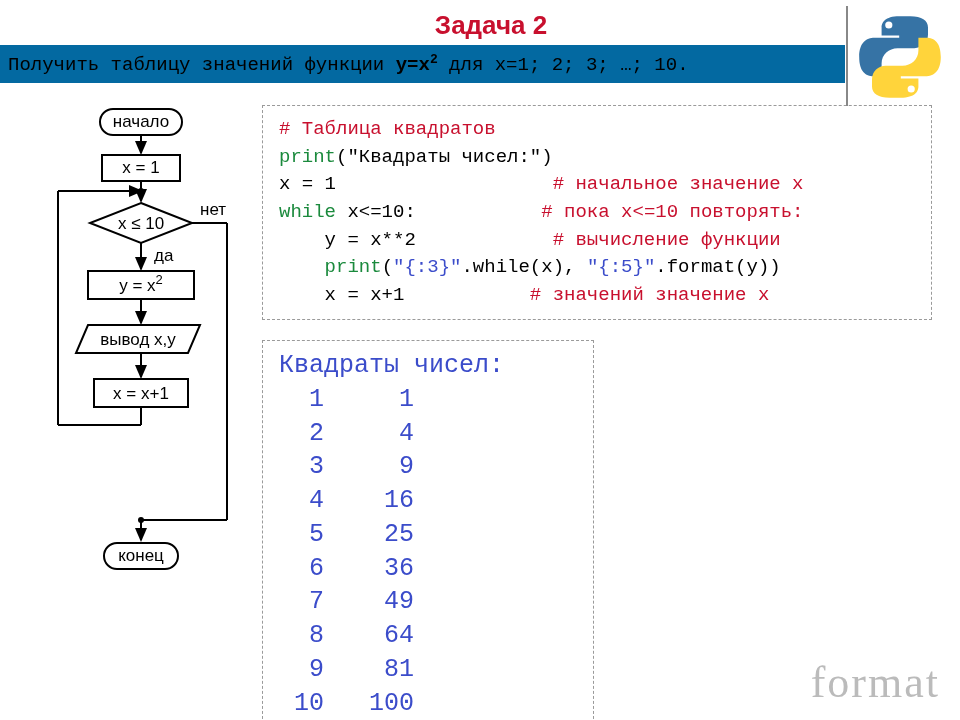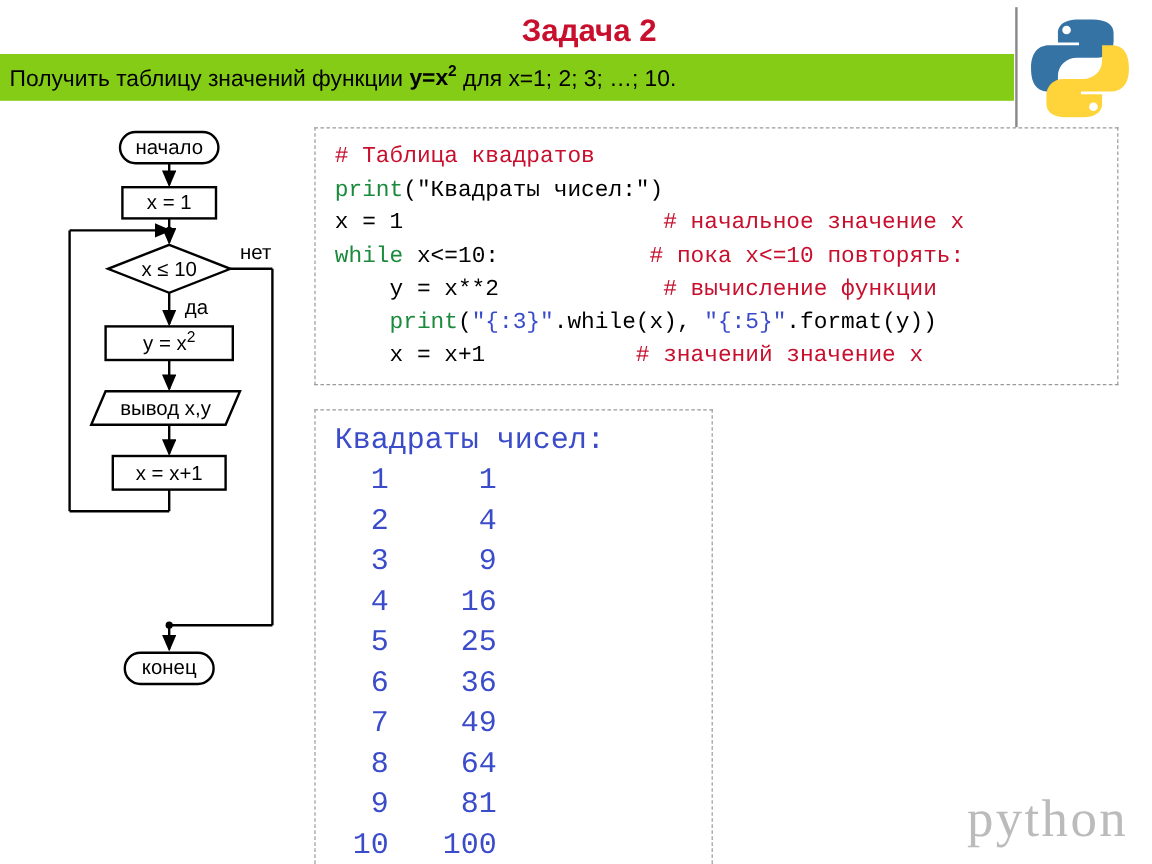--- a/index.html
+++ b/index.html
@@ -13,25 +13,26 @@
     overflow: hidden;
   }
   .title {
     font-size: 26px;
     font-weight: bold;
     color: #c8102e;
     padding: 10px 0 4px 22px;
     text-align: center;
   }
   .subtitle-bar {
-    background: #84cc16;
+    background: #0369a1;
     padding: 7px 0 7px 8px;
     margin: 0 115px 0 0;
     font-size: 19px;
     color: #000;
+    font-family: Liberation Mono, monospace;
   }
   .subtitle-bar b { font-weight: bold; }
   .subtitle-bar sup { font-size: 13px; vertical-align: super; }
   .logo {
     position: absolute;
     right: 16px;
     top: 12px;
     width: 88px;
     height: 90px;
   }
@@ -181,13 +182,13 @@
 <span>  4    16</span>
 <span>  5    25</span>
 <span>  6    36</span>
 <span>  7    49</span>
 <span>  8    64</span>
 <span>  9    81</span>
 <span> 10   100</span></div>
   </div>
 </div>
 
-<div class="wm">python</div>
+<div class="wm">format</div>
 
 </body></html>

